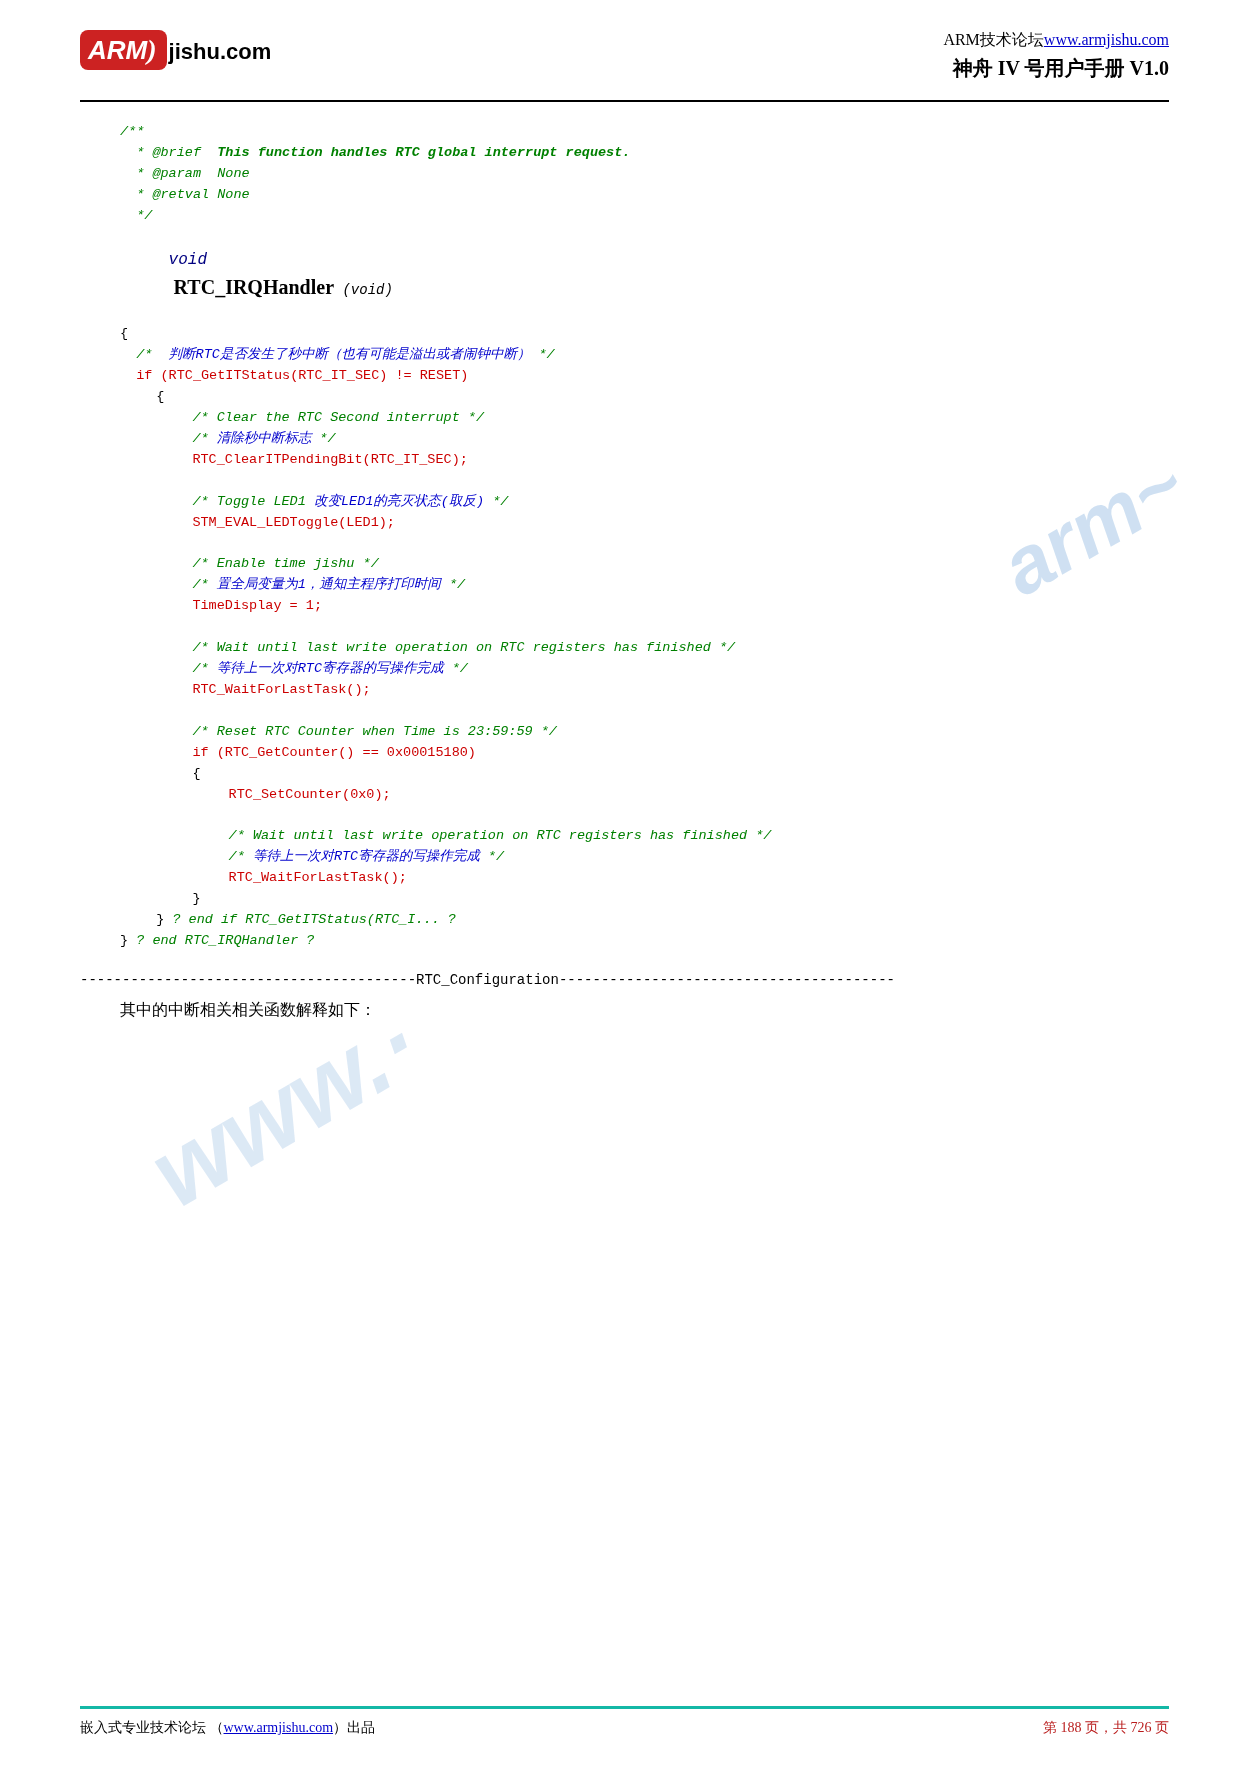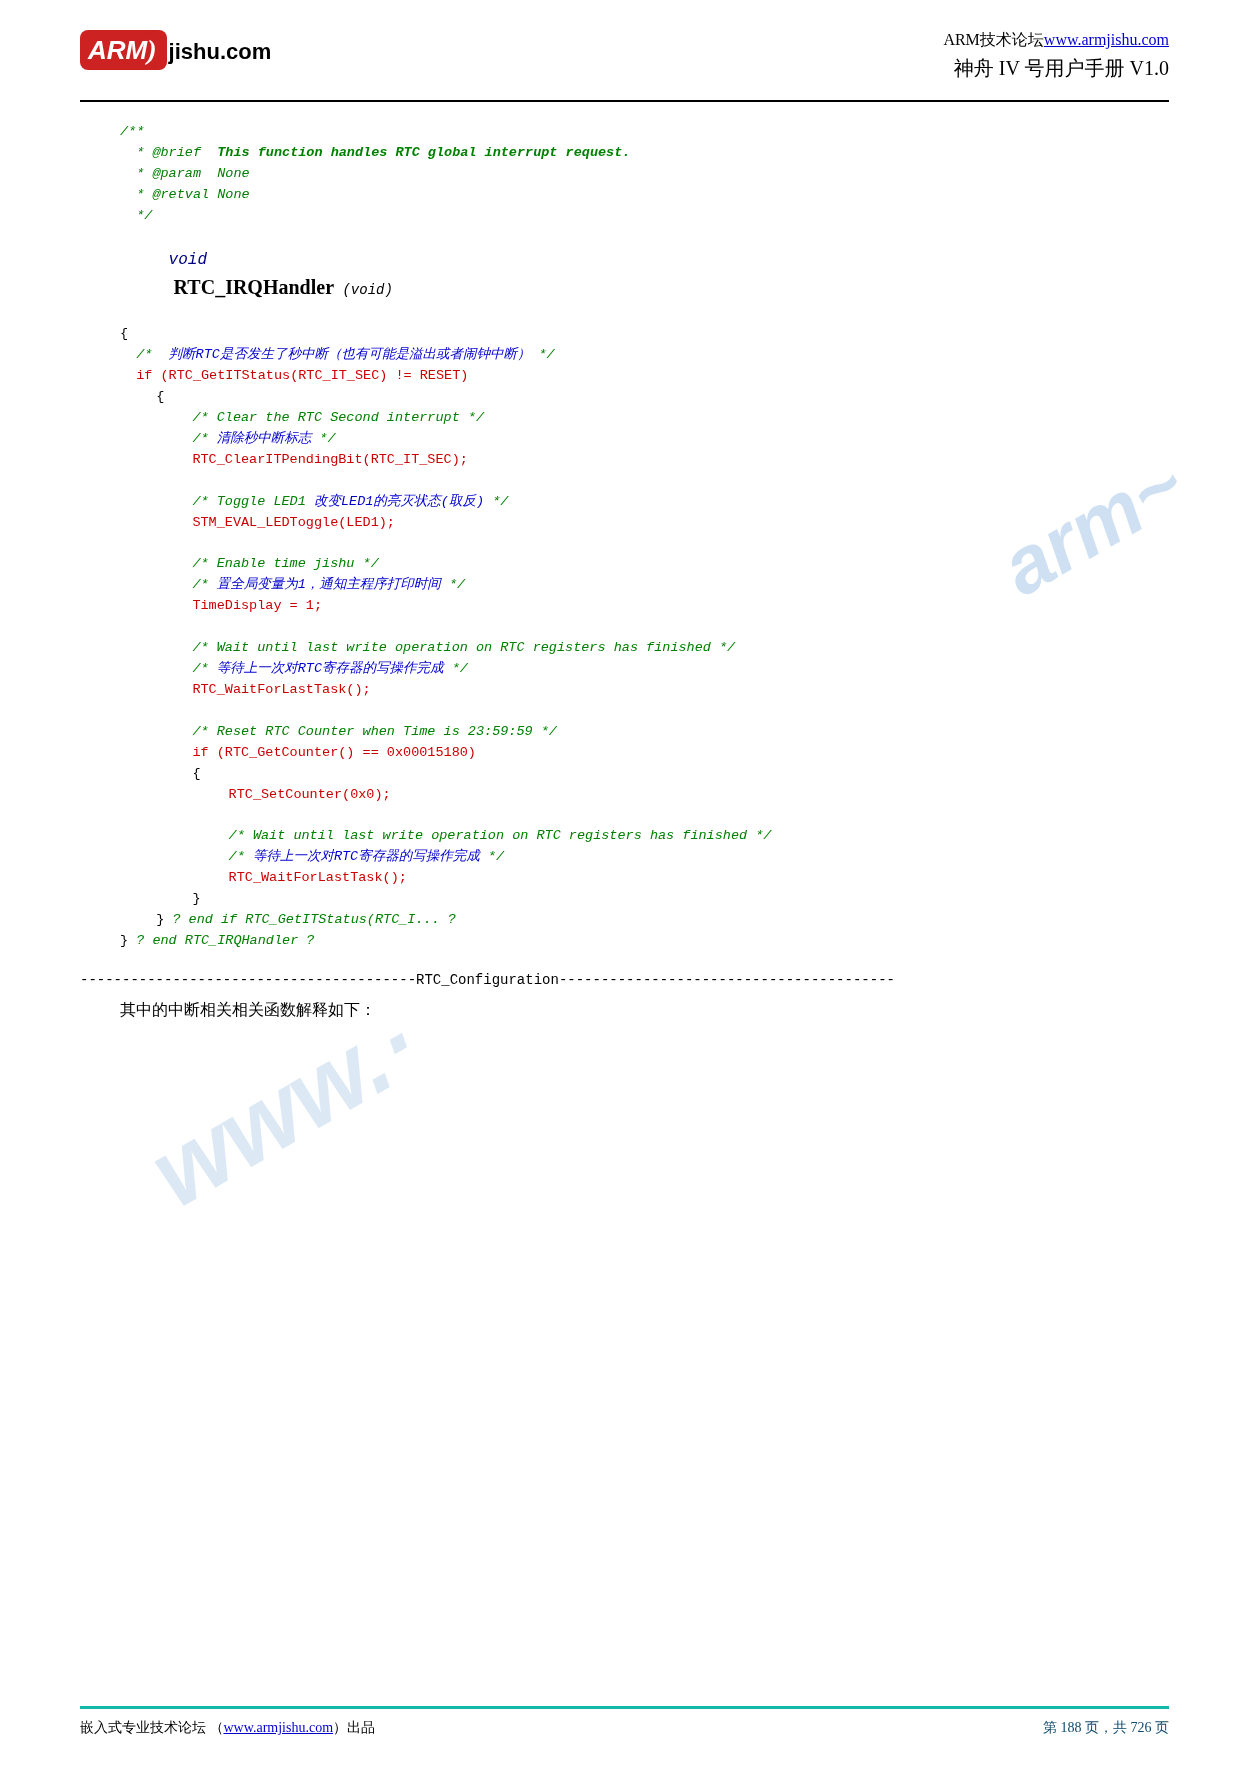--- a/index.html
+++ b/index.html
@@ -74,21 +74,21 @@
       color: #000;
     }
 
     .header-forum a {
       color: #0000cc;
       text-decoration: underline;
     }
 
     .header-title {
       font-size: 20px;
-      font-weight: normal;
+      font-weight: bold;
       color: #000;
       margin-top: 4px;
     }
 
     .header-divider {
       border: none;
       border-top: 2px solid #000;
       margin: 8px 0 20px 0;
     }
 
@@ -176,21 +176,21 @@
       color: #000;
     }
 
     .footer-left a {
       color: #0000cc;
       text-decoration: underline;
     }
 
     .footer-right {
       font-size: 14px;
-      color: #0c4a6e;
+      color: #b91c1c;
     }
 
     .code-line {
       display: block;
       white-space: pre;
     }
 
     .indent1 { margin-left: 20px; }
     .indent2 { margin-left: 40px; }
     .indent3 { margin-left: 60px; }

